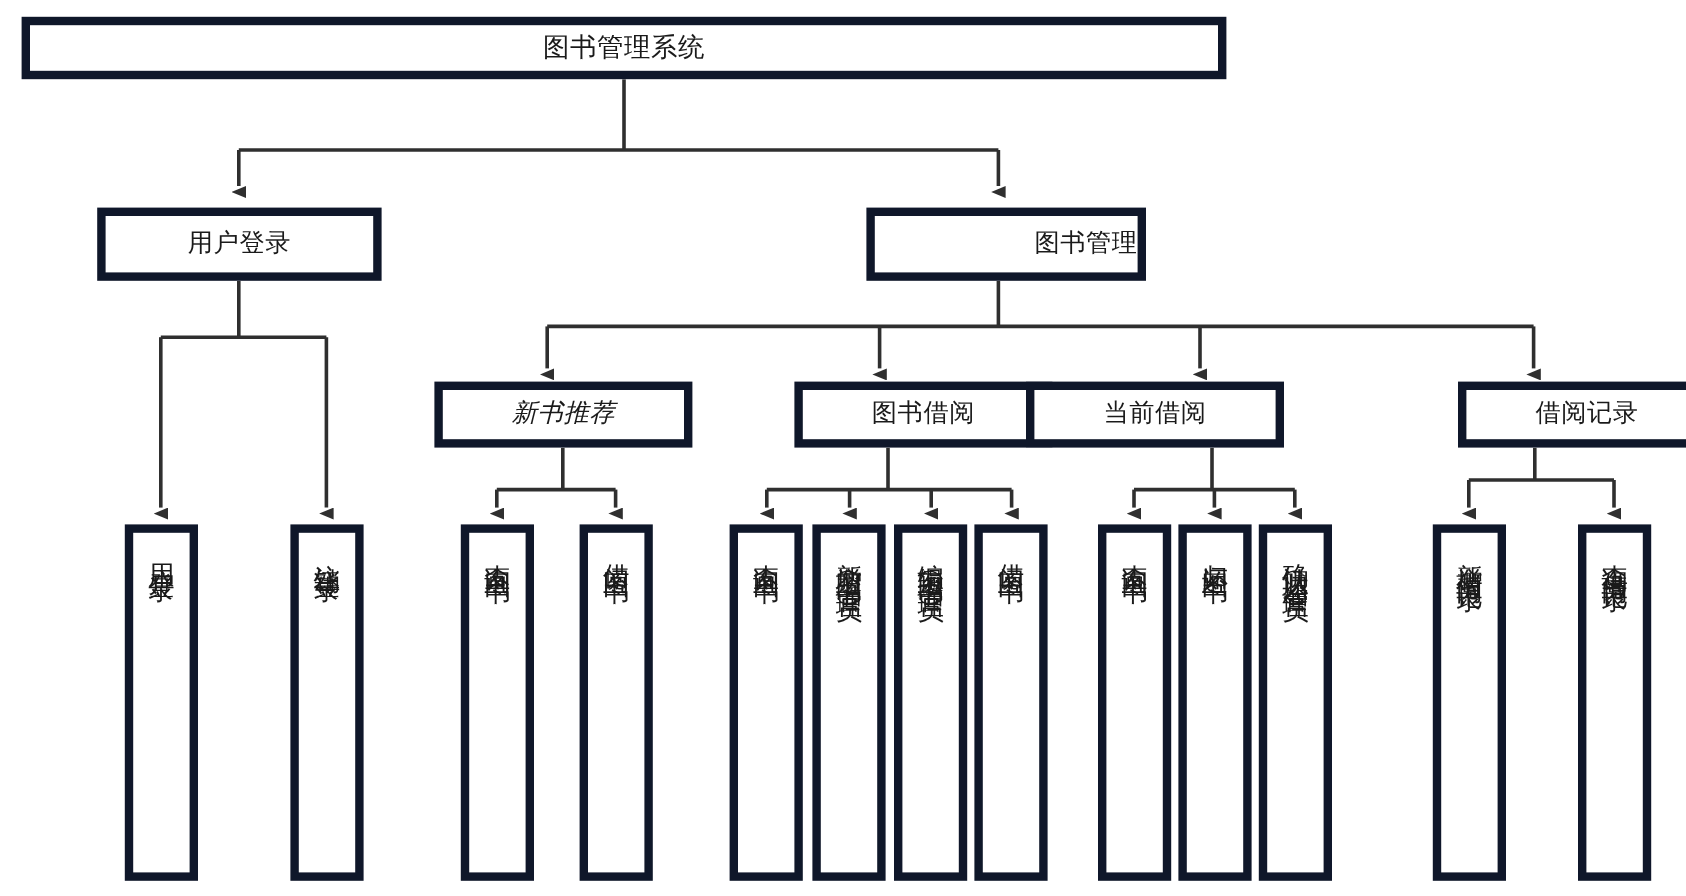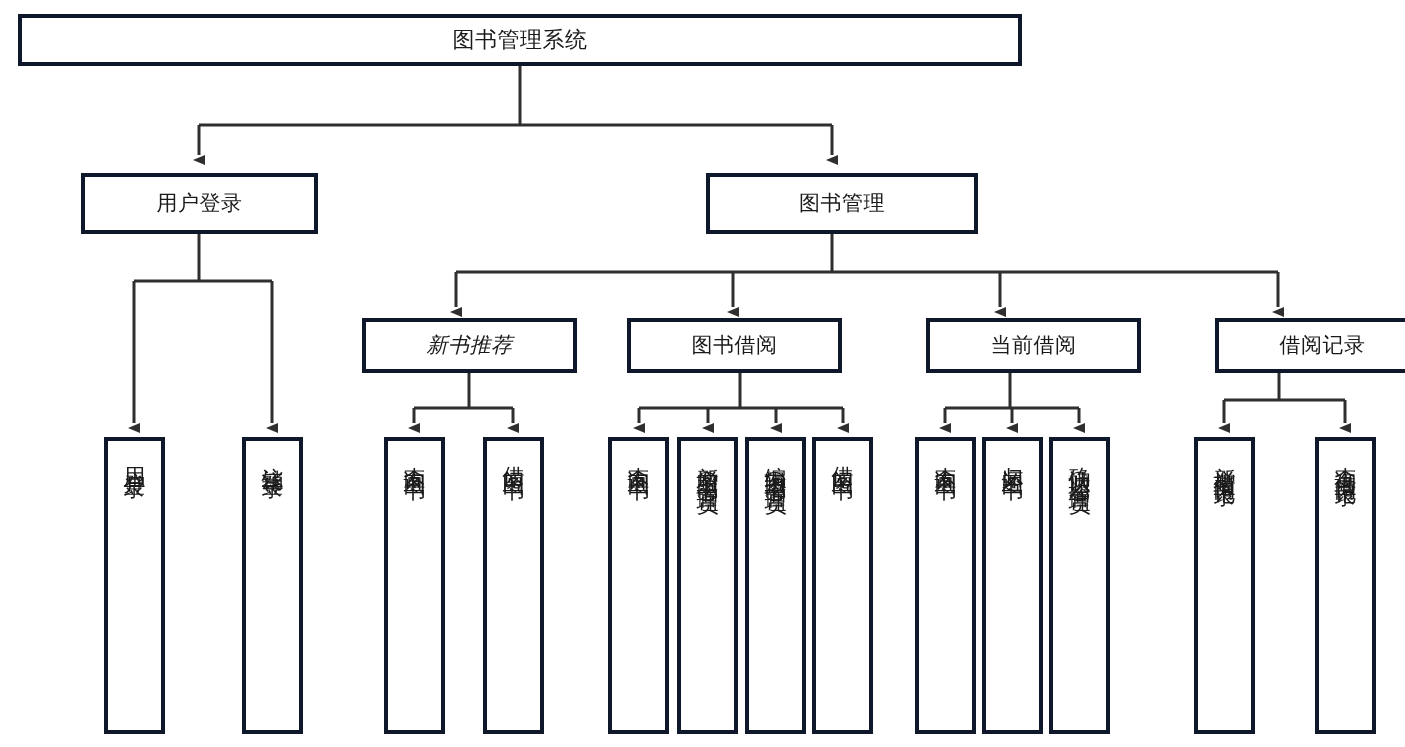--- a/index.html
+++ b/index.html
@@ -21,21 +21,21 @@
     position: absolute;
     left: 0;
     top: 0;
     width: 1405px;
     height: 747px;
     pointer-events: none;
   }
   .node {
     position: absolute;
     box-sizing: border-box;
-    border: 4px solid #0f172a;
+    border: 7px solid #0f172a;
     background: #ffffff;
     display: flex;
     align-items: center;
     justify-content: center;
     color: #1a1a1a;
   }
   .node .label {
     display: block;
     text-align: center;
     line-height: 1.18;
@@ -126,31 +126,31 @@
     </g>
   </svg>
 
   <div class="node horiz root" style="left:18px; top:14px; width:1004px; height:52px;">
     <span class="label">图书管理系统</span>
   </div>
 
   <div class="node horiz" style="left:81px; top:173px; width:237px; height:61px;">
     <span class="label">用户登录</span>
   </div>
-  <div class="node horiz" style="left:706px; top:173px; width:272px; height:61px;">
+  <div class="node horiz" style="left:722px; top:173px; width:233px; height:61px;justify-content:flex-end;">
     <span class="label">图书管理</span>
   </div>
 
   <div class="node horiz" style="left:362px; top:318px; width:215px; height:55px;font-style:italic;">
     <span class="label">新书推荐</span>
   </div>
-  <div class="node horiz" style="left:627px; top:318px; width:215px; height:55px;">
+  <div class="node horiz" style="left:662px; top:318px; width:215px; height:55px;">
     <span class="label">图书借阅</span>
   </div>
-  <div class="node horiz" style="left:926px; top:318px; width:215px; height:55px;">
+  <div class="node horiz" style="left:855px; top:318px; width:215px; height:55px;">
     <span class="label">当前借阅</span>
   </div>
   <div class="node horiz" style="left:1172px; top:318px; width:215px; height:55px;margin-left:43px;">
     <span class="label">借阅记录</span>
   </div>
 
   <div class="node vert" style="left:104px; top:437px; width:61px; height:297px;">
     <span class="label">用户登录</span>
   </div>
   <div class="node vert" style="left:242px; top:437px; width:61px; height:297px;">

